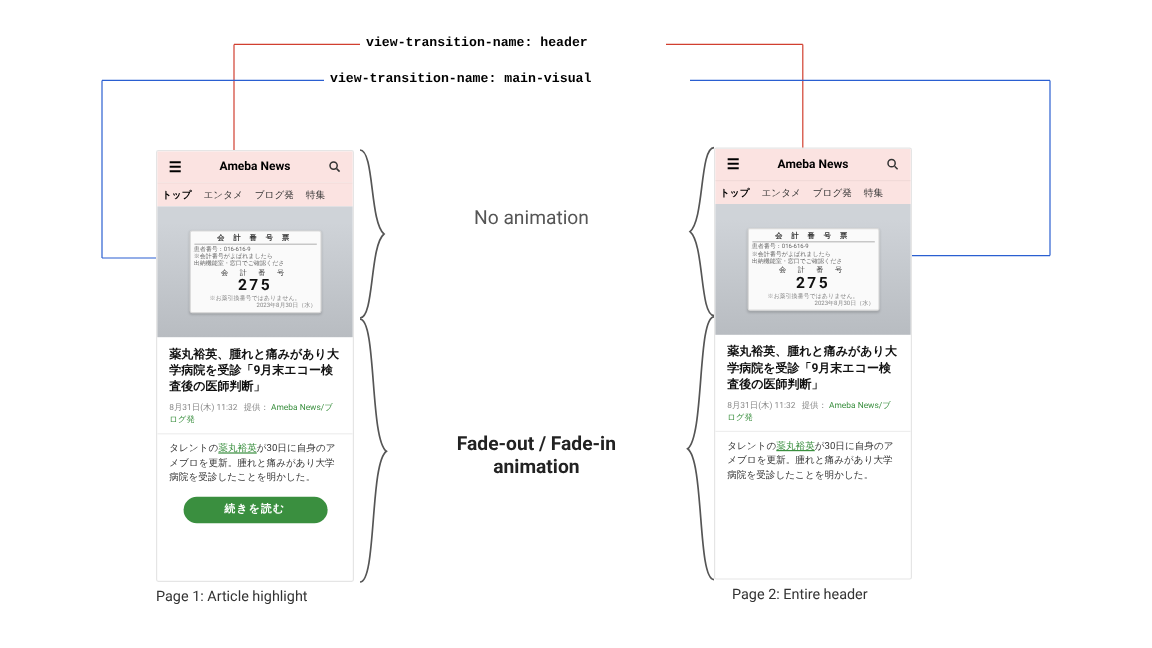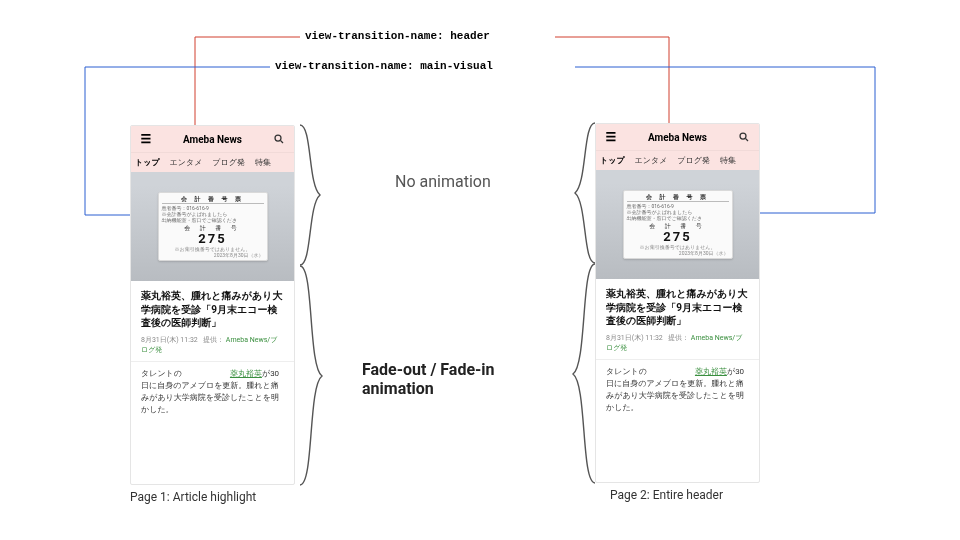--- a/index.html
+++ b/index.html
@@ -119,21 +119,21 @@
     color: #888;
     margin-bottom: 6px;
   }
   .ph-meta .green { color: #3a8f3f; }
   .ph-divider { border-top: 1px solid #eee; margin: 4px -10px 6px -10px; }
   .ph-body {
     font-size: 8px;
     line-height: 1.5;
     color: #333;
   }
-  .ph-body .link { color: #3a8f3f; text-decoration: underline; padding-left: 48px; }
+  .ph-body .link { color: #3a8f3f; text-decoration: underline; }
   .read-more {
     margin: 10px auto 0 auto;
     width: 120px;
     height: 22px;
     background: #3a8f3f;
     color: #fff;
     border-radius: 11px;
     display: flex;
     align-items: center;
     justify-content: center;
@@ -212,20 +212,21 @@
     <div class="ph-meta">
       <span>8月31日(木) 11:32</span>
       <span>&nbsp;</span>
       <span>提供：</span>
       <span class="green">Ameba News/ブログ発</span>
     </div>
     <div class="ph-divider"></div>
     <div class="ph-body">
       <span>タレントの</span><span class="link">薬丸裕英</span><span>が30日に自身のアメブロを更新。腫れと痛みがあり大学病院を受診したことを明かした。</span>
     </div>
+    <div class="read-more">続きを読む</div>
   </div>
 </div>
 
 <div class="phone" style="left:595px; top:123px; height:360px;">
   <div class="ph-header">
     <span class="menu-icon">☰</span>
     <span>Ameba News</span>
     <span class="search-icon">
       <svg width="12" height="12" viewBox="0 0 24 24" fill="none" stroke="#333" stroke-width="2.5">
           <circle cx="10" cy="10" r="6"></circle>
@@ -274,19 +275,19 @@
 </svg>
 
 <svg class="brace" style="left:555px; top:123px;" width="40" height="140">
   <path d="M40,0 C28,0 32,60 20,70 C32,80 28,140 40,140"></path>
 </svg>
 <svg class="brace" style="left:555px; top:264px;" width="40" height="219">
   <path d="M40,0 C26,0 32,100 18,110 C32,120 26,219 40,219"></path>
 </svg>
 
 <div class="annotation" style="left:395px; top:172px;">No animation</div>
-<div class="annotation bold" style="left:362px; top:360px; text-align:left; width:170px;">
+<div class="annotation bold" style="left:362px; top:360px; text-align:center; width:170px;">
   <span>Fade-out / Fade-in</span><br>
   <span>animation</span>
 </div>
 
 <div class="page-caption" style="left:130px; top:490px;">Page 1: Article highlight</div>
 <div class="page-caption" style="left:610px; top:488px;">Page 2: Entire header</div>
 
 </body></html>

